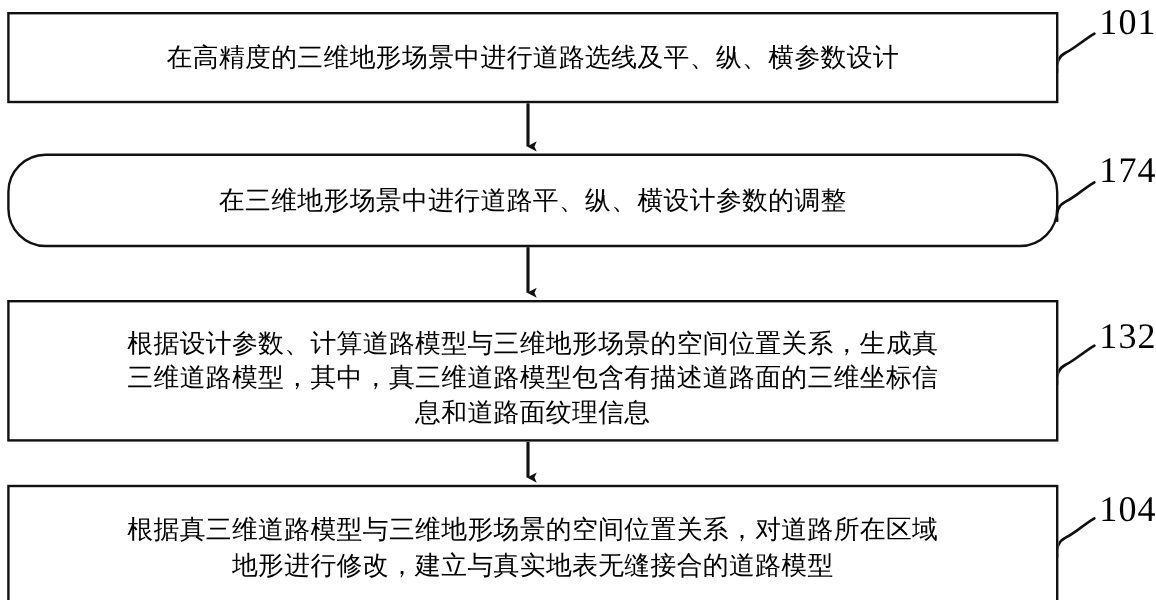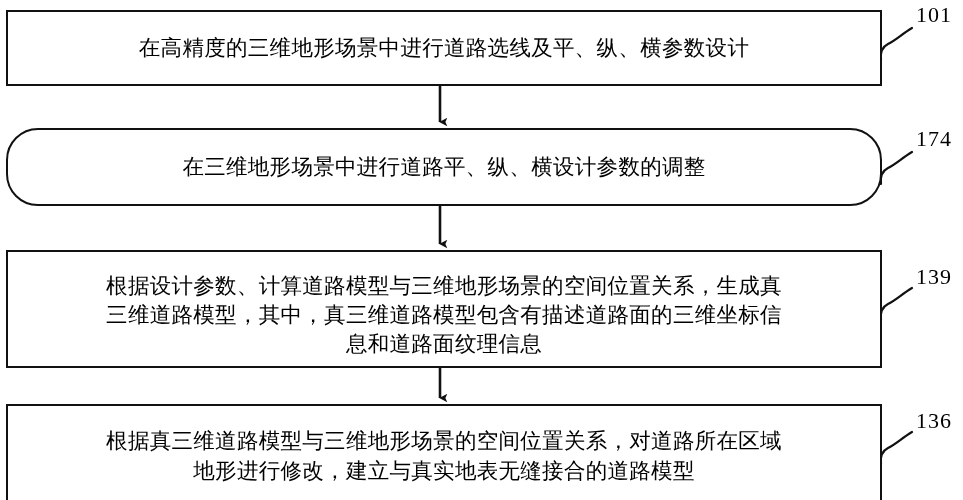--- a/index.html
+++ b/index.html
@@ -46,21 +46,21 @@
   #box-103 { left: 6px;  top: 250px; width: 876px; height: 118px; }
   #box-104 { left: 6px;  top: 404px; width: 876px; height: 104px; }
 
   #box-103 .box-text { line-height: 29px; margin-top: 12px; }
   #box-104 .box-text { line-height: 30px; }
 
   
   .ref-num {
     position: absolute;
     font-family: "Liberation Serif", "DejaVu Serif", serif;
-    font-size: 22px;
+    font-size: 30px;
     color: #000000;
     letter-spacing: 1px;
   }
   #ref-101 { left: 916px; top: 2px; }
   #ref-102 { left: 916px; top: 126px; }
   #ref-103 { left: 916px; top: 264px; }
   #ref-104 { left: 916px; top: 408px; }
 
   
   #overlay {
@@ -108,21 +108,21 @@
   <div class="flow-box" id="box-102">
     <span class="box-text">在三维地形场景中进行道路平、纵、横设计参数的调整</span>
   </div>
   <div class="ref-num" id="ref-102">174</div>
 
   <div class="flow-box" id="box-103">
     <span class="box-text">根据设计参数、计算道路模型与三维地形场景的空间位置关系，生成真
 三维道路模型，其中，真三维道路模型包含有描述道路面的三维坐标信
 息和道路面纹理信息</span>
   </div>
-  <div class="ref-num" id="ref-103">139</div>
+  <div class="ref-num" id="ref-103">132</div>
 
   <div class="flow-box" id="box-104">
     <span class="box-text">根据真三维道路模型与三维地形场景的空间位置关系，对道路所在区域
 地形进行修改，建立与真实地表无缝接合的道路模型</span>
   </div>
-  <div class="ref-num" id="ref-104">136</div>
+  <div class="ref-num" id="ref-104">104</div>
 
 </div>
 
 </body></html>

